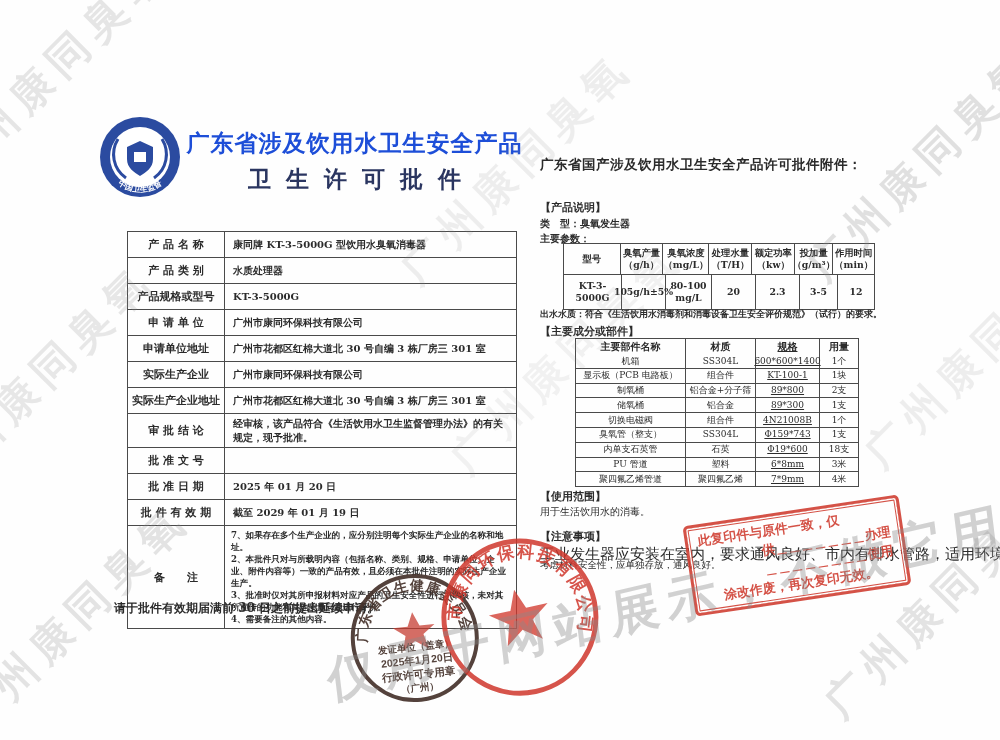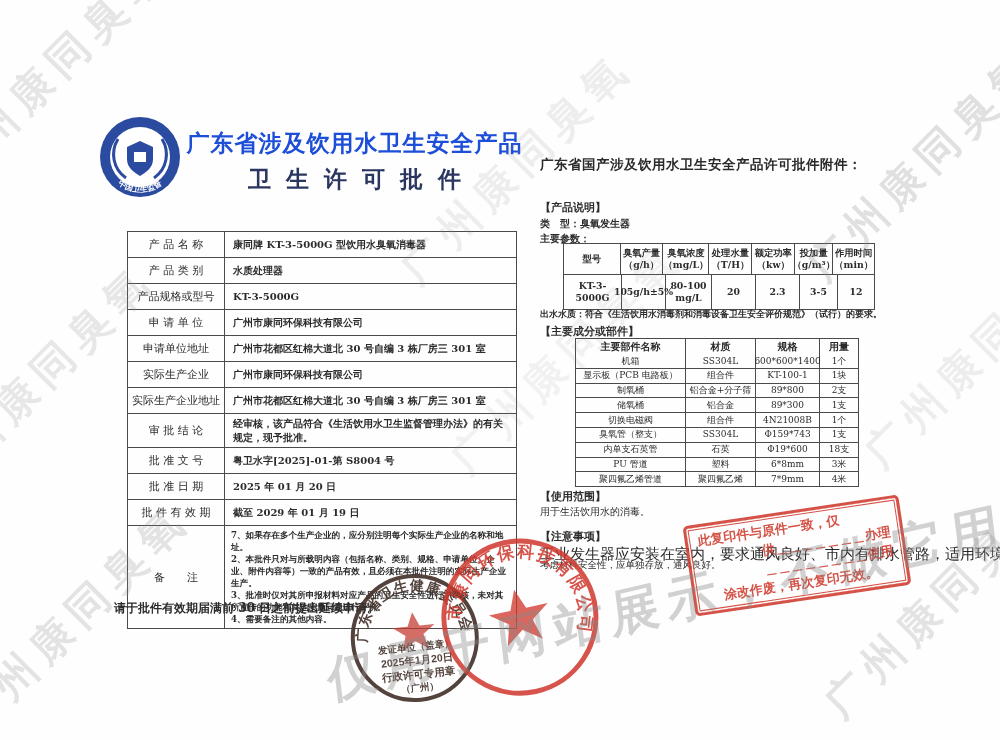--- a/index.html
+++ b/index.html
@@ -15,21 +15,21 @@
   .emblem{position:absolute;left:98px;top:114px;z-index:2;}
   .title1{position:absolute;left:182px;top:128px;width:345px;text-align:center;font-family:"DejaVu Serif",serif;
       font-size:23px;font-weight:bold;color:#1d4ed8;letter-spacing:1px;z-index:2;}
   .title2{position:absolute;left:182px;top:164px;width:345px;text-align:center;font-family:"DejaVu Serif",serif;
       font-size:23px;font-weight:bold;color:#2a3560;letter-spacing:15px;text-indent:15px;z-index:2;}
   .info-table{position:absolute;left:127px;top:231px;width:388px;border:1.5px solid #4a4a4a;z-index:2;
       font-family:"DejaVu Serif",serif;}
   .info-row{display:flex;border-bottom:1px solid #4a4a4a;}
   .info-row:last-child{border-bottom:none;}
   .info-label{width:97px;min-height:25px;border-right:1px solid #4a4a4a;display:flex;align-items:center;
-      justify-content:center;font-size:11px;font-weight:normal;padding:2px 3px;box-sizing:border-box;}
+      justify-content:center;font-size:11px;font-weight:bold;padding:2px 3px;box-sizing:border-box;}
   .info-value{flex:1;display:flex;align-items:center;font-size:10px;font-weight:bold;
       padding:3px 8px;box-sizing:border-box;line-height:1.35;}
   .remark-line{font-size:8.6px;font-weight:bold;line-height:1.4;}
   .renewal{position:absolute;left:114px;top:600px;font-size:12px;font-weight:bold;z-index:2;
       font-family:"DejaVu Serif",serif;}
   
   .r-title{position:absolute;left:540px;top:156px;width:345px;font-size:13.5px;font-weight:bold;z-index:2;
       font-family:"DejaVu Serif",serif;letter-spacing:.5px;}
   .sec{position:absolute;font-size:11px;font-weight:bold;z-index:2;font-family:"DejaVu Serif",serif;}
   .plain{position:absolute;font-size:10px;z-index:2;font-family:"DejaVu Serif",serif;white-space:nowrap;}
@@ -51,21 +51,21 @@
   .p-row > div:nth-of-type(7){flex:1;}
   .parts{position:absolute;left:575px;top:338px;width:284px;border:1.5px solid #4a4a4a;z-index:2;
       font-family:"DejaVu Serif",serif;box-sizing:border-box;}
   .c-row{display:flex;}
   .c-row + .c-row{border-top:1px solid #4a4a4a;}
   .c-row > div{border-right:1px solid #4a4a4a;box-sizing:border-box;text-align:center;font-size:9px;
       padding:1.5px 1px;display:flex;align-items:center;justify-content:center;line-height:1.2;}
   .c-row > div:last-of-type{border-right:none;}
   .c-row > div:nth-of-type(1){width:110px;}
   .c-row > div:nth-of-type(2){width:70px;}
-  .c-row > div:nth-of-type(3){width:64px;}
+  .c-row > div:nth-of-type(3){width:64px;text-decoration:underline;}
   .c-row > div:nth-of-type(4){flex:1;}
   .c-head > div{font-weight:bold;font-size:10px;}
   
   .gov-seal{position:absolute;left:345px;top:568px;z-index:3;transform:rotate(-6deg);opacity:.92;}
   .company-seal{position:absolute;left:438px;top:533px;z-index:3;transform:rotate(-12deg);opacity:.85;}
   .copy-stamp{position:absolute;left:688px;top:510px;width:218px;z-index:3;transform:rotate(-8.5deg);
       border:3px solid #cf3b2e;border-radius:5px;box-shadow:inset 0 0 0 1.5px #fff,inset 0 0 0 2.5px #cf3b2e;
       color:#cf3b2e;font-weight:bold;font-size:13px;line-height:1.45;padding:5px 10px;box-sizing:border-box;
       opacity:.88;font-family:"DejaVu Serif",serif;}
   .copy-stamp .r{text-align:right;}
@@ -145,21 +145,20 @@
           <div class="info-value">广州市花都区红棉大道北 30 号自编 3 栋厂房三 301 室</div>
         </div>
 
         <div class="info-row">
           <div class="info-label">审 批 结 论</div>
           <div class="info-value">经审核，该产品符合《生活饮用水卫生监督管理办法》的有关规定，现予批准。</div>
         </div>
 
         <div class="info-row">
           <div class="info-label">批 准 文 号</div>
-          <div class="info-value">粤卫水字[2025]-01-第 S8004 号</div>
         </div>
 
         <div class="info-row">
           <div class="info-label">批 准 日 期</div>
           <div class="info-value">2025 年 01 月 20 日</div>
         </div>
 
         <div class="info-row">
           <div class="info-label">批 件 有 效 期</div>
           <div class="info-value">截至 2029 年 01 月 19 日</div>

